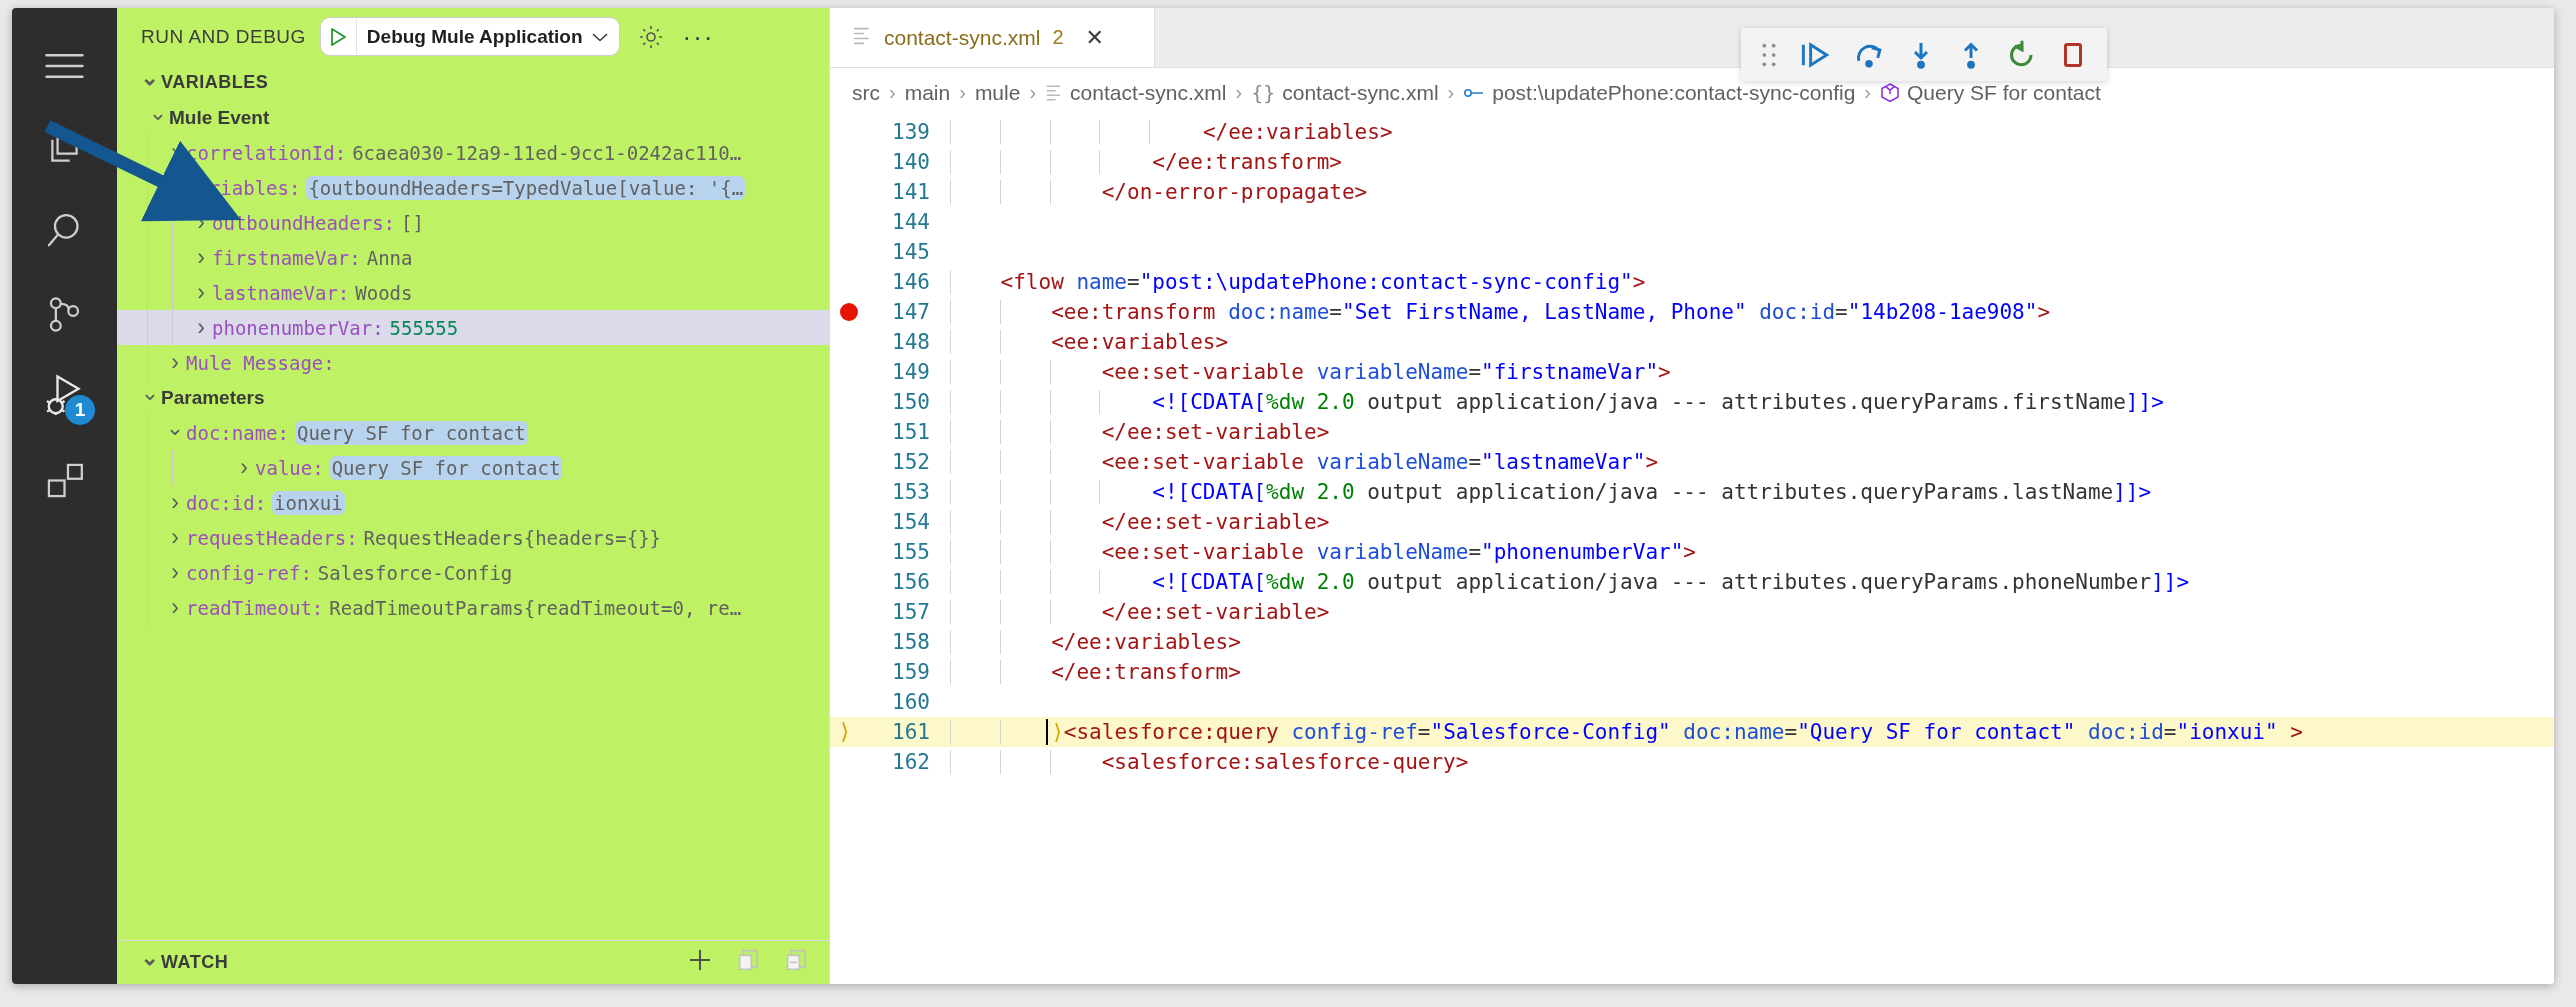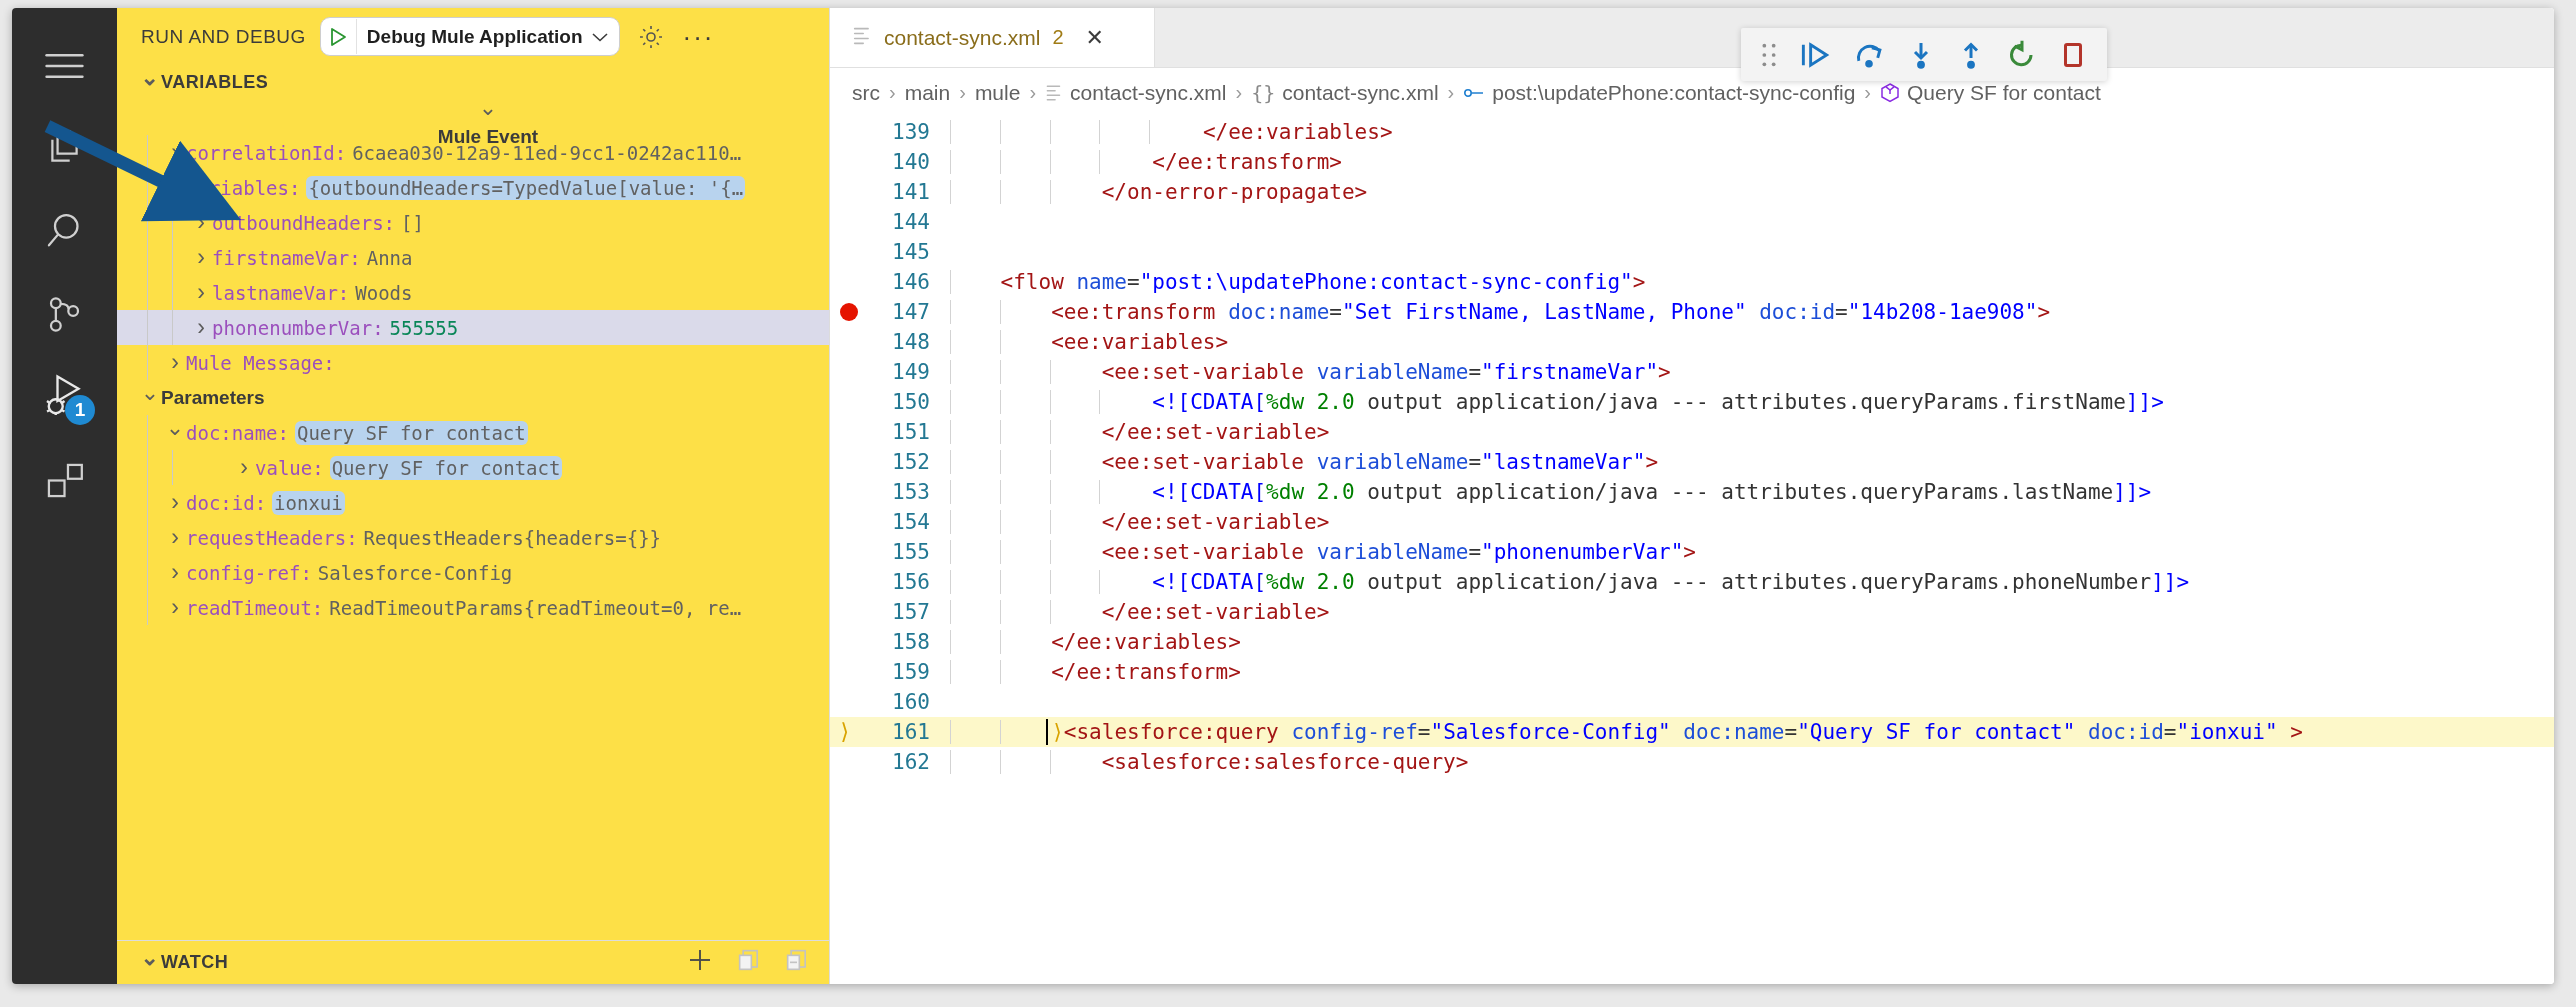--- a/index.html
+++ b/index.html
@@ -53,21 +53,21 @@
     font-weight: bold;
     display: flex; align-items: center; justify-content: center;
     padding: 0 4px;
     box-sizing: border-box;
     font-family: "Liberation Sans", sans-serif;
   }
   
   .sidebar {
     width: 712px;
     flex: 0 0 712px;
-    background: #fde047;
+    background: #bef264;
     display: flex;
     flex-direction: column;
     border-right: 1px solid #dcdcdc;
     position: relative;
   }
   .sidebar-header {
     height: 57px;
     display: flex;
     align-items: center;
     padding: 0 18px 0 24px;
@@ -367,21 +367,21 @@
           <span class="dots">···</span>
         </div>
       </div>
 
       <div class="tree">
         <div class="section-head">
           <span class="chev twisty-down"></span>
           <span>VARIABLES</span>
         </div>
         <div id="tree-rows">
-            <div class="row" style="padding-left: 30px; flex-direction: column;">
+            <div class="row" style="padding-left: 30px;">
               <span class="chev twisty-down"></span>
               <span class="lbl-bold">Mule Event</span>
             </div>
             <div class="row" style="padding-left: 47px;">
               <span class="guide" style="left: 30px;"></span>
               <span class="chev twisty-right"></span>
               <span class="key">correlationId:</span>
               <span class="val">6caea030-12a9-11ed-9cc1-0242ac110…</span>
             </div>
             <div class="row" style="padding-left: 47px;">

